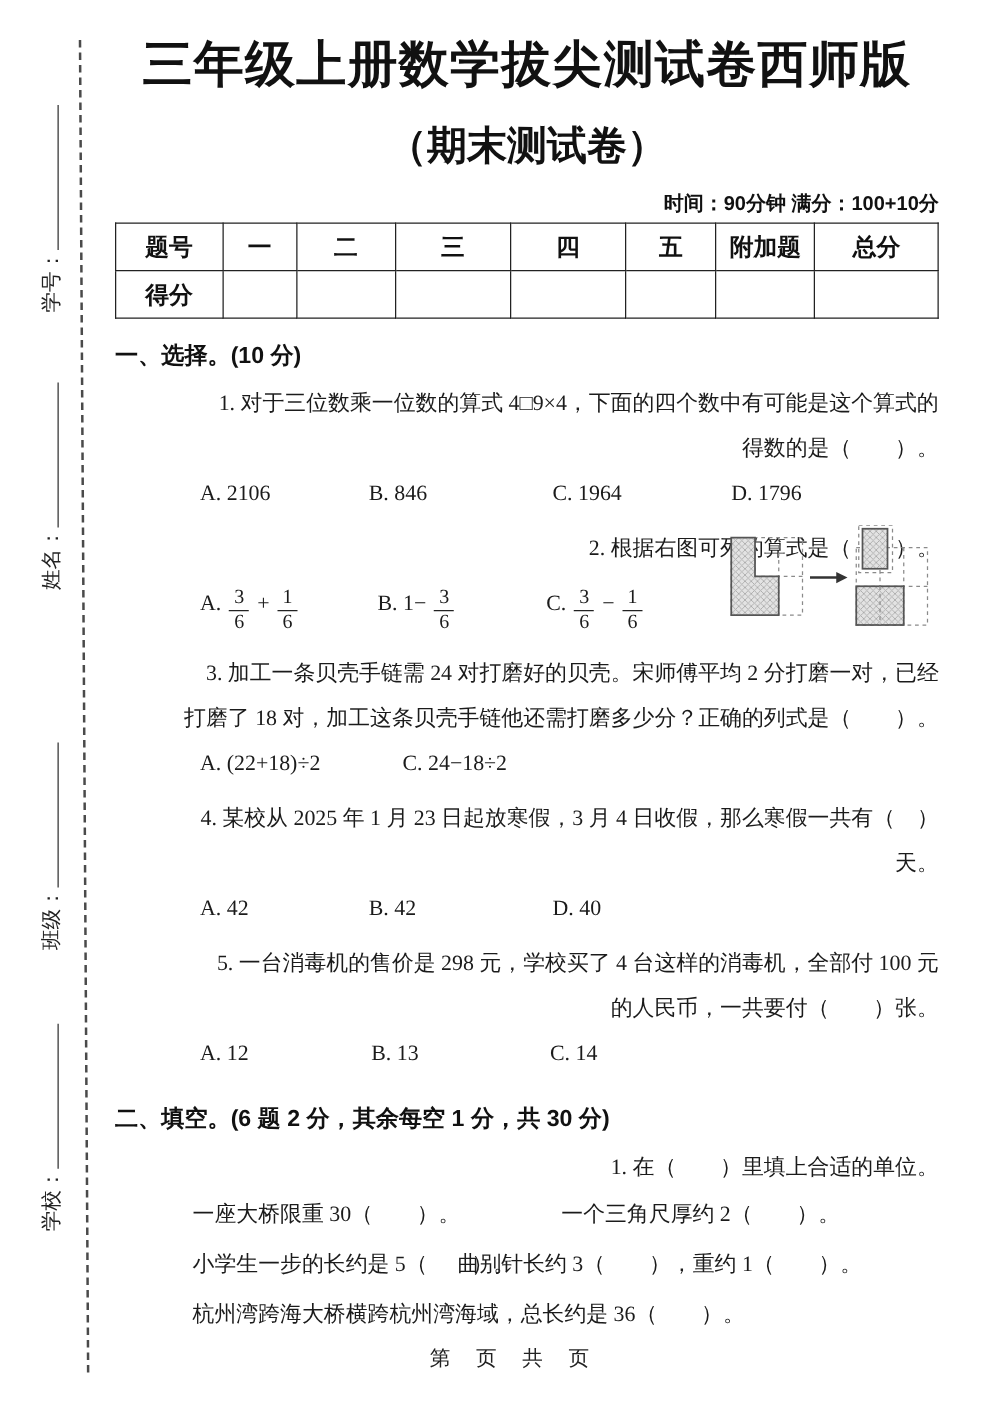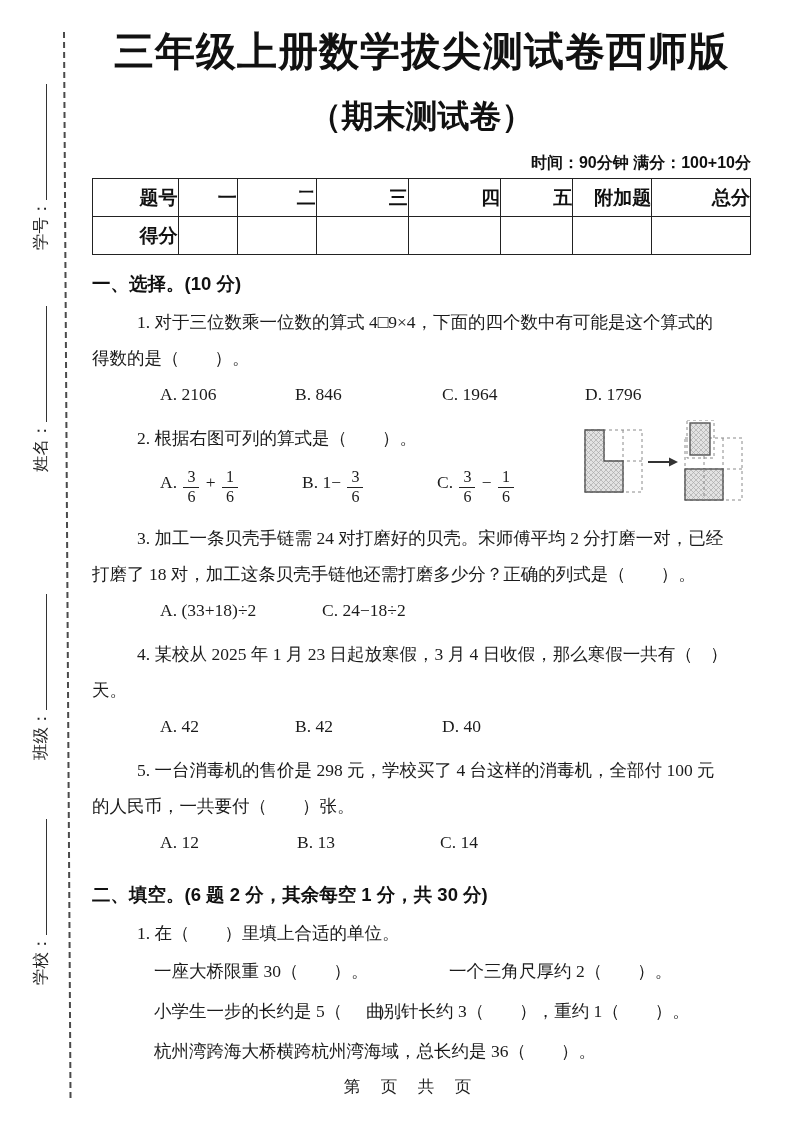--- a/index.html
+++ b/index.html
@@ -47,33 +47,33 @@
     margin-top:14px; text-align:right;
     font-family:"Liberation Sans","DejaVu Sans",sans-serif;
     font-weight:700; font-size:16px; color:#111;
   }
 
   table.score {
     width:100%; border-collapse:collapse; margin-top:4px;
     font-family:"Liberation Sans","DejaVu Sans",sans-serif;
   }
   table.score td {
-    border:1.8px solid #222; height:38px; text-align:right;
+    border:1.8px solid #222; height:38px; text-align:center;
     font-size:19px; font-weight:700; color:#111;
   }
 
   .sec-heading {
     margin:16px 0 8px 0;
     font-family:"Liberation Sans","DejaVu Sans",sans-serif;
     font-weight:700; font-size:18.5px; color:#111;
   }
   .sec-heading.second { margin-top:22px; }
 
   .q { margin-bottom:8px; font-size:17.5px; }
-  .line { white-space:nowrap; line-height:36px; }
+  .line { white-space:nowrap; line-height:36px;text-align:right; }
   .indent { padding-left:45px; }
 
   .opts { display:grid; padding-left:68px; line-height:36px; white-space:nowrap; }
   .opts.g4  { grid-template-columns:135px 147px 143px 1fr; }
   .opts.g3a { grid-template-columns:137px 143px 1fr; }
   .opts.g3b { grid-template-columns:162px 165px 1fr; }
   .opts.g3c { grid-template-columns:142px 135px 1fr; max-width:480px; line-height:52px; }
 
   .q2 { position:relative; min-height:92px; }
   .frac { display:inline-block; vertical-align:-14px; text-align:center; line-height:1.05; font-size:16px; margin:0 2px; }
@@ -218,21 +218,21 @@
         <line x1="123" y1="49" x2="123" y2="80" stroke="#8a8a8a" stroke-dasharray="3 3"></line>
         <rect x="106" y="0" width="27" height="38" fill="none" stroke="#8a8a8a" stroke-dasharray="3 3"></rect>
         <rect x="109" y="3" width="20" height="32" fill="url(#hatch)" stroke="#555" stroke-width="1.4"></rect>
       </svg>
     </div>
 
     <div class="q">
       <div class="line indent">3. 加工一条贝壳手链需 24 对打磨好的贝壳。宋师傅平均 2 分打磨一对，已经</div>
       <div class="line">打磨了 18 对，加工这条贝壳手链他还需打磨多少分？正确的列式是（　　）。</div>
       <div class="opts g3b">
-        <span>A. (33+18)÷2</span>
+        <span>A. (22+18)÷2</span>
         <span>C. 24−18÷2</span>
       </div>
     </div>
 
     <div class="q">
       <div class="line indent">4. 某校从 2025 年 1 月 23 日起放寒假，3 月 4 日收假，那么寒假一共有（　）</div>
       <div class="line">天。</div>
       <div class="opts g4">
         <span>A. 42</span>
         <span>B. 42</span>

